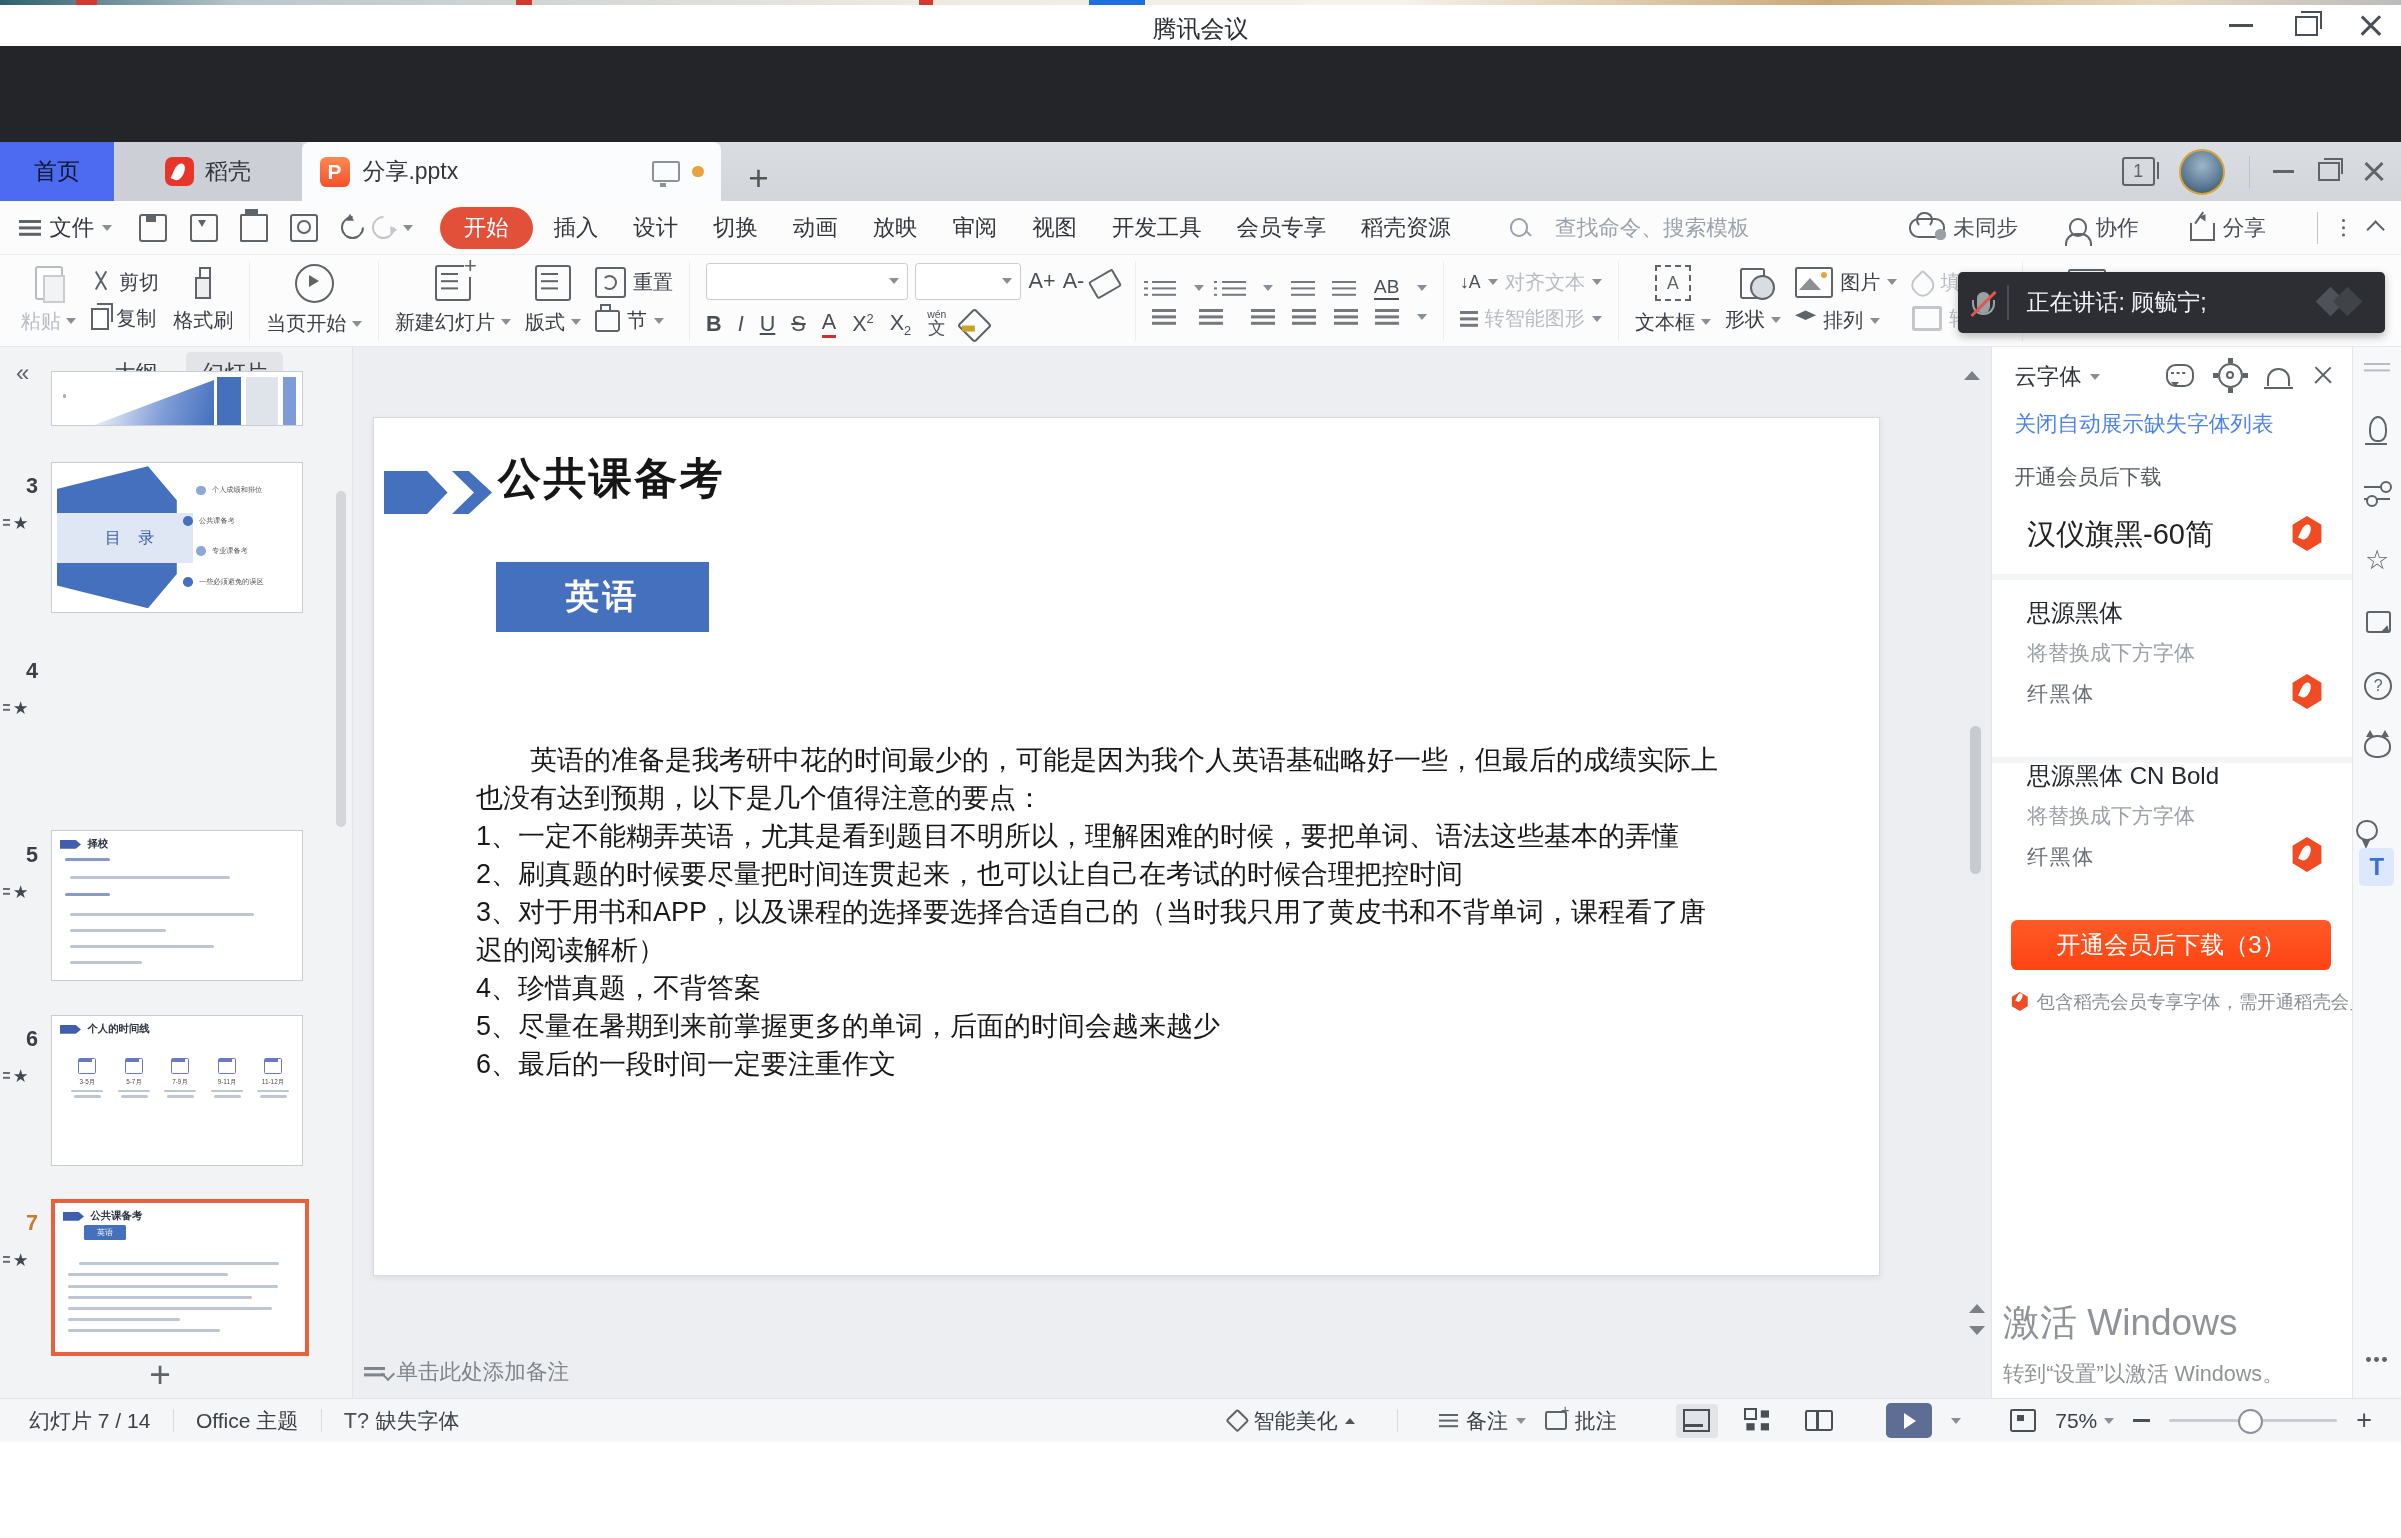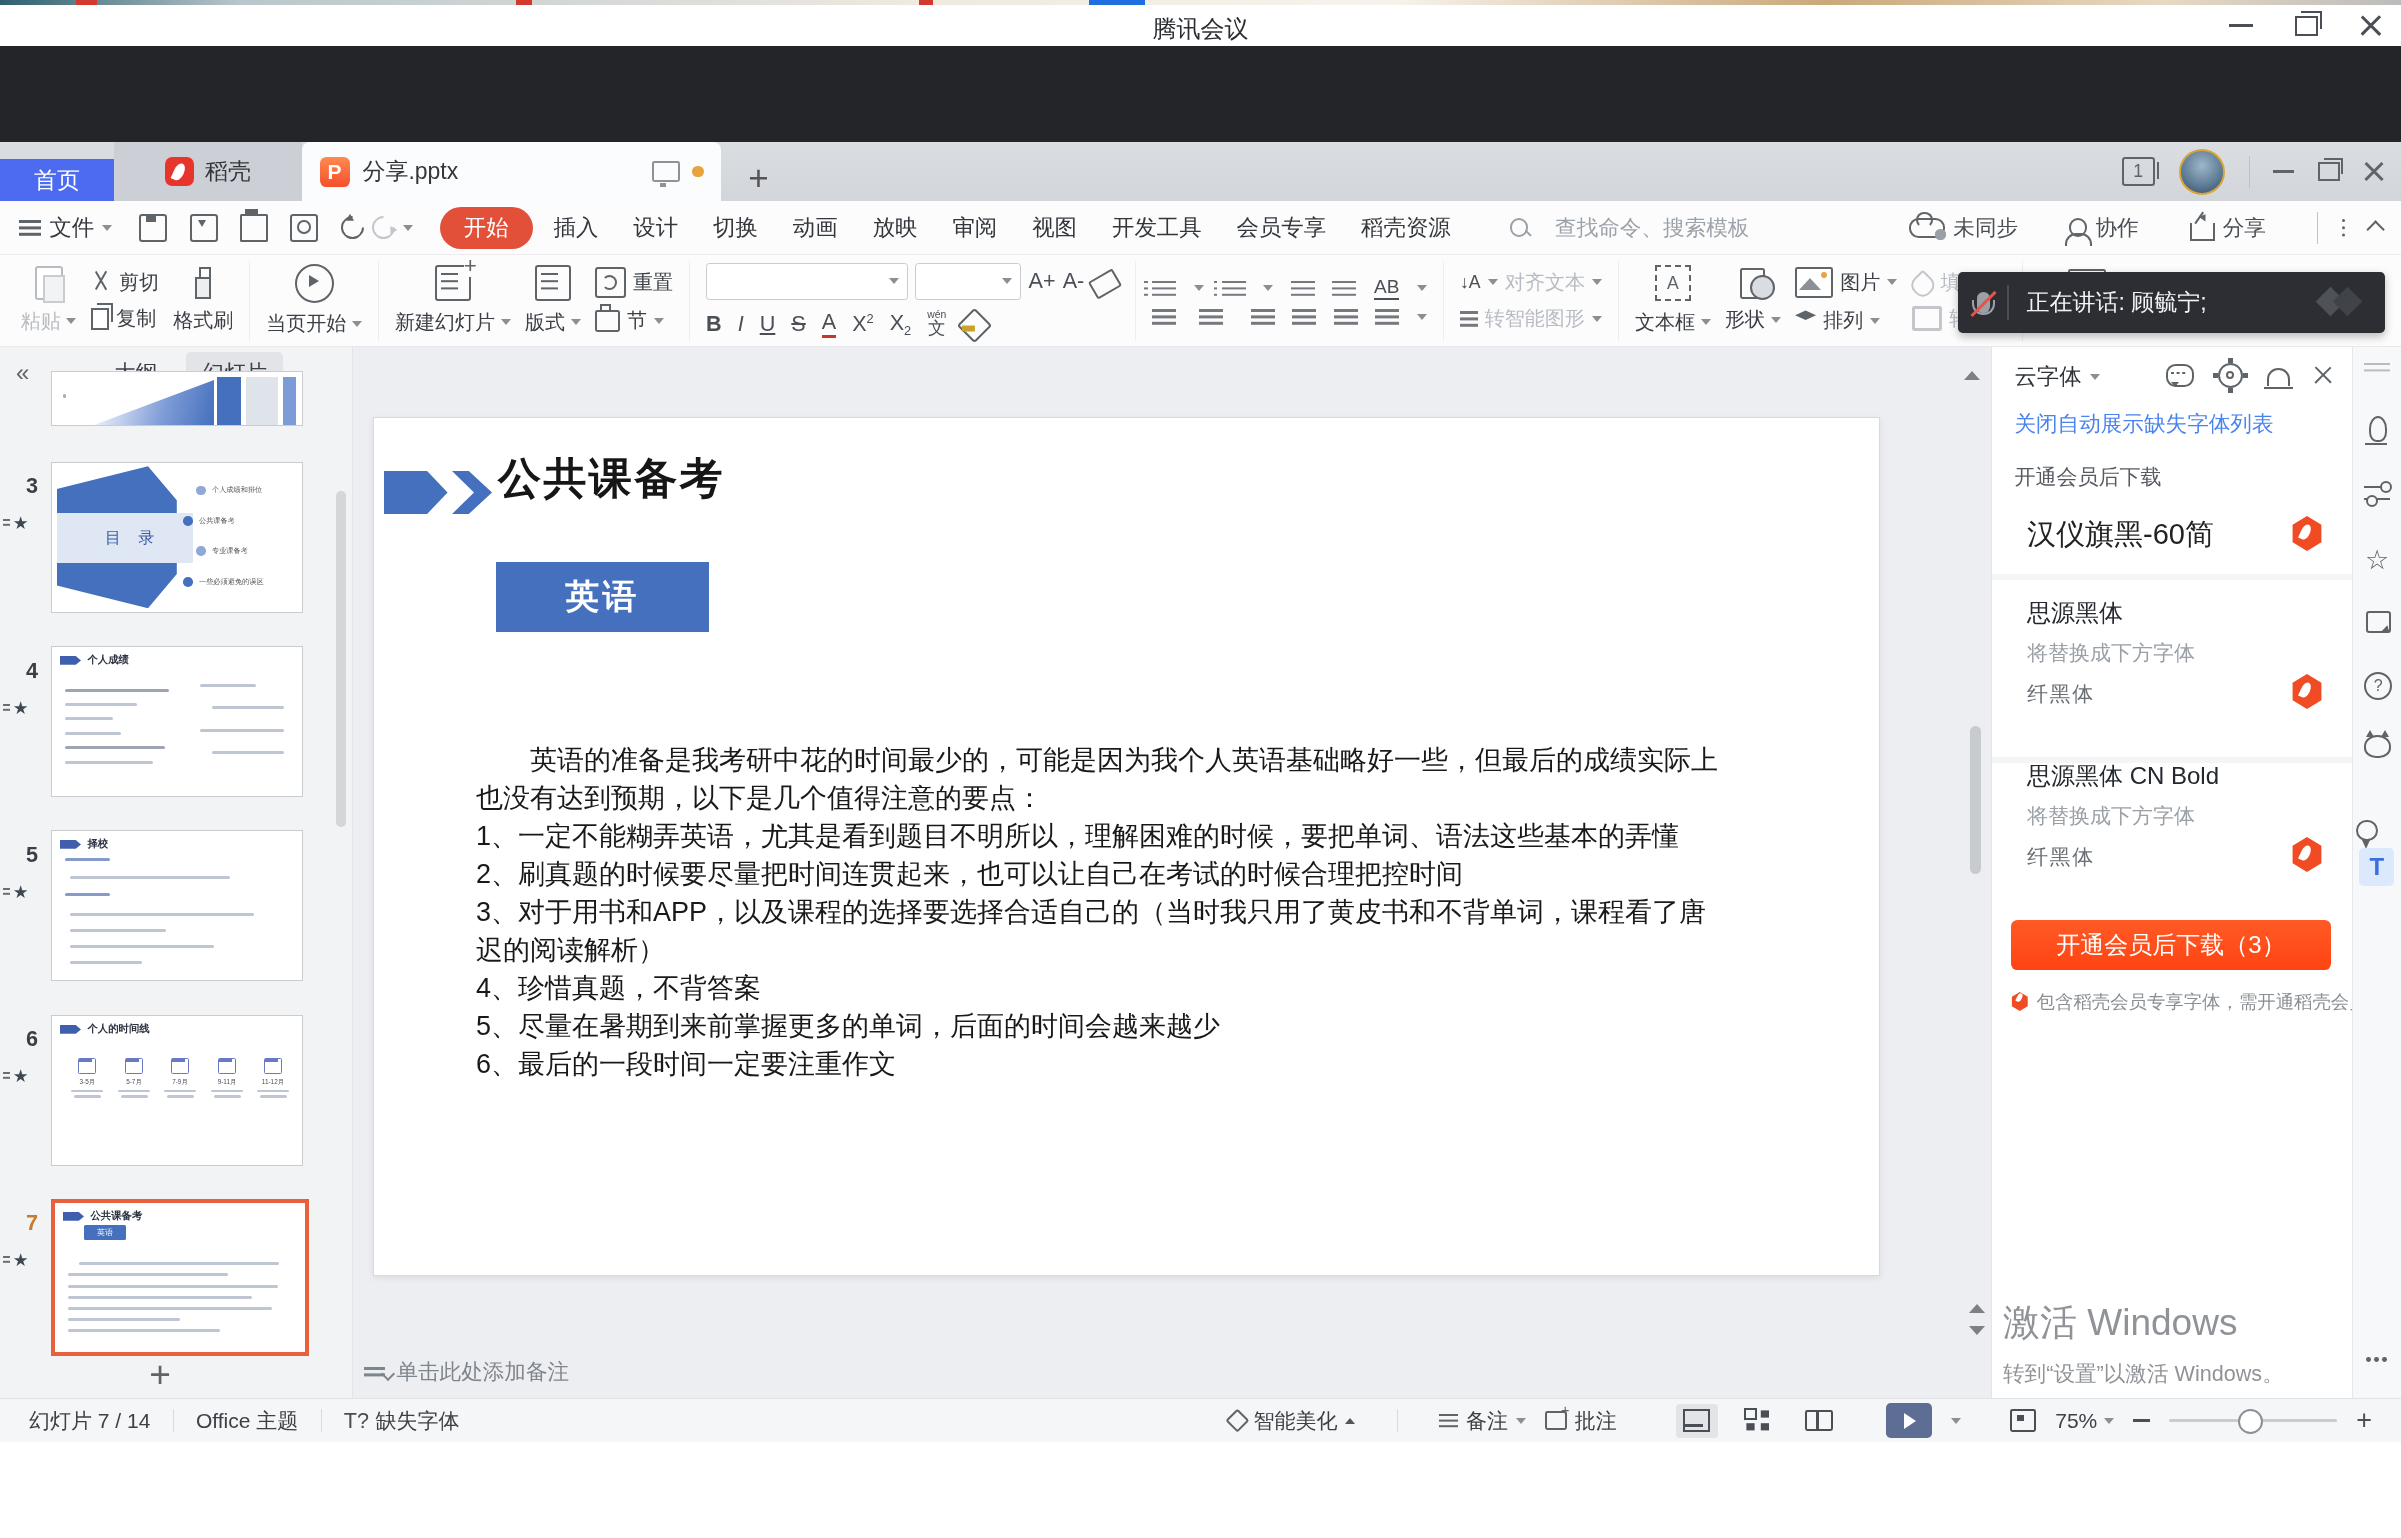--- a/index.html
+++ b/index.html
@@ -16,21 +16,21 @@
   .mc-restore:before{content:"";position:absolute;left:4px;top:-7.2px;width:19px;height:16px;border:2.4px solid #4a4f55;border-bottom:none;border-left:none;}
   .mc-close{position:relative;width:22.4px;height:22.4px;}
   .mc-close:before,.mc-close:after{content:"";position:absolute;left:-1.6px;top:9.6px;width:25.6px;height:3.2px;background:#4a4f55;}
   .mc-close:before{transform:rotate(45deg);}.mc-close:after{transform:rotate(-45deg);}
   .black-top{position:absolute;top:46px;left:0;right:0;height:96px;background:#232528;}
   .black-bottom{position:absolute;top:1441px;left:0;right:0;height:98px;background:#161616;}
   
   .wps{position:absolute;top:142px;left:0;right:0;height:1298px;background:#fcfcfd;}
   
   .tabbar{position:relative;height:59px;background:linear-gradient(#dadde1,#d2d5da);display:flex;align-items:flex-end;}
-  .tab-home{width:114px;height:42px;background:#4d6bf0;color:#ffffff;font-size:23px;display:flex;align-items:center;justify-content:center;}
+  .tab-home{width:114px;height:59px;background:#4d6bf0;color:#0f172a;font-size:23px;display:flex;align-items:center;justify-content:center;}
   .tab-docer{width:188px;height:59px;background:#ccd0d6;color:#33373c;font-size:23px;display:flex;align-items:center;justify-content:center;gap:11.2px;}
   .docer-ic{width:29px;height:29px;background:#e8352b;border-radius:7.2px;position:relative;}
   .docer-ic:before{content:"";position:absolute;left:8.8px;top:5.6px;width:10.4px;height:17.6px;background:#fff;border-radius:50% 50% 50% 0;transform:rotate(25deg);}
   .tab-doc{width:384px;height:59px;background:#fbfcfd;border-radius:8px 8px 0 0;display:flex;align-items:center;padding:0 17.6px;gap:12.8px;font-size:23px;color:#33373c;}
   .ppt-ic{width:30px;height:30px;border-radius:6.4px;background:linear-gradient(#ff8a50,#f4502b);color:#fff;font-weight:bold;font-size:21px;display:flex;align-items:center;justify-content:center;}
   .i-monitor{width:24px;height:17.6px;border:2.4px solid #8d9298;border-radius:2.4px;position:relative;margin-left:auto;}
   .i-monitor:after{content:"";position:absolute;left:6.4px;bottom:-7.2px;width:6.4px;height:4.8px;background:#8d9298;}
   .dot-orange{width:11.2px;height:11.2px;border-radius:50%;background:#e8a33d;}
   .tab-add{font-size:35px;color:#555;margin:0 0 6.4px 27px;line-height:1;}
   .tab-right{position:absolute;right:16px;top:0;height:59px;display:flex;align-items:center;gap:24px;}
@@ -585,36 +585,20 @@
               <span>专业课备考</span>
             </div>
           <div class="mini3-item" style="top:114px;left:131px;">
               <span class="mini3-dot"></span>
               <span>一些必须避免的误区</span>
             </div>
         </div>
 
         <div class="cnum" style="top:311px;">4</div>
         <div class="cstar" style="top:351px;">★</div>
-        <div class="card" style="top:299px;height:149px;">
-          <div class="mini-head">
-              <span class="mini-arrow"></span>
-              <span class="mini-title">个人成绩</span>
-            </div>
-          <div class="mline dark" style="left:12.8px;top:42px;width:104px;"></div>
-          <div class="mline" style="left:12.8px;top:56px;width:72px;"></div>
-          <div class="mline" style="left:12.8px;top:70px;width:48px;"></div>
-          <div class="mline" style="left:12.8px;top:85px;width:56px;"></div>
-          <div class="mline dark" style="left:12.8px;top:99px;width:100px;"></div>
-          <div class="mline" style="left:12.8px;top:114px;width:88px;"></div>
-          <div class="mline" style="left:148px;top:37px;width:56px;"></div>
-          <div class="mline" style="left:160px;top:59px;width:72px;"></div>
-          <div class="mline" style="left:148px;top:82px;width:84px;"></div>
-          <div class="mline" style="left:160px;top:104px;width:72px;"></div>
-        </div>
 
         <div class="cnum" style="top:495px;">5</div>
         <div class="cstar" style="top:535px;">★</div>
         <div class="card" style="top:483px;height:149px;">
           <div class="mini-head">
               <span class="mini-arrow"></span>
               <span class="mini-title">择校</span>
             </div>
           <div class="mline dark" style="left:12.8px;top:27px;width:45px;background:#5d79b8;"></div>
           <div class="mline" style="left:17.6px;top:45px;width:160px;"></div>

